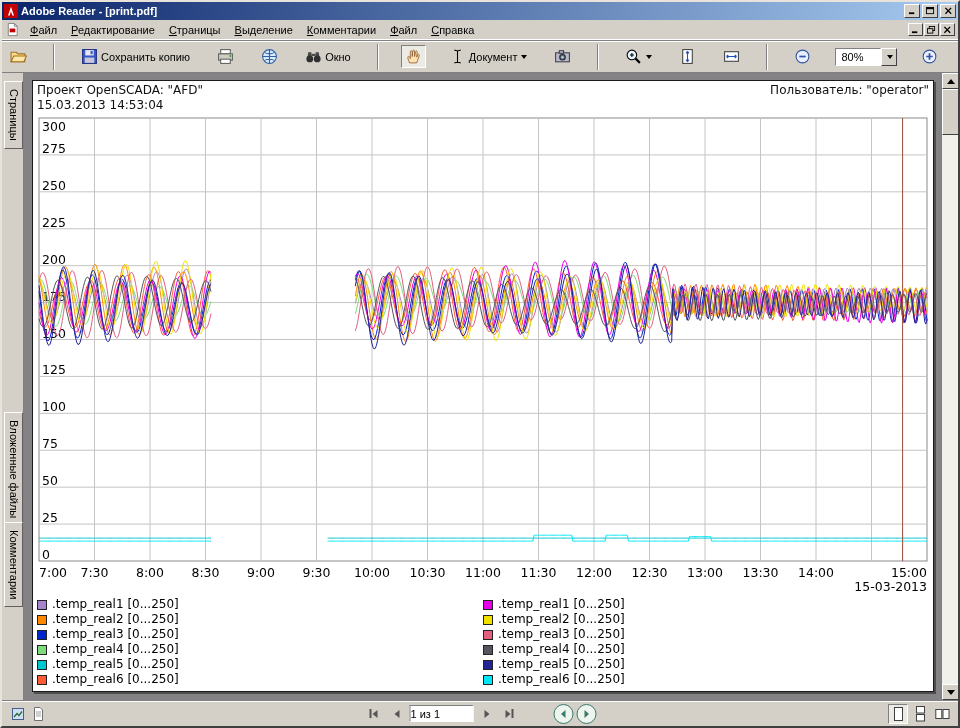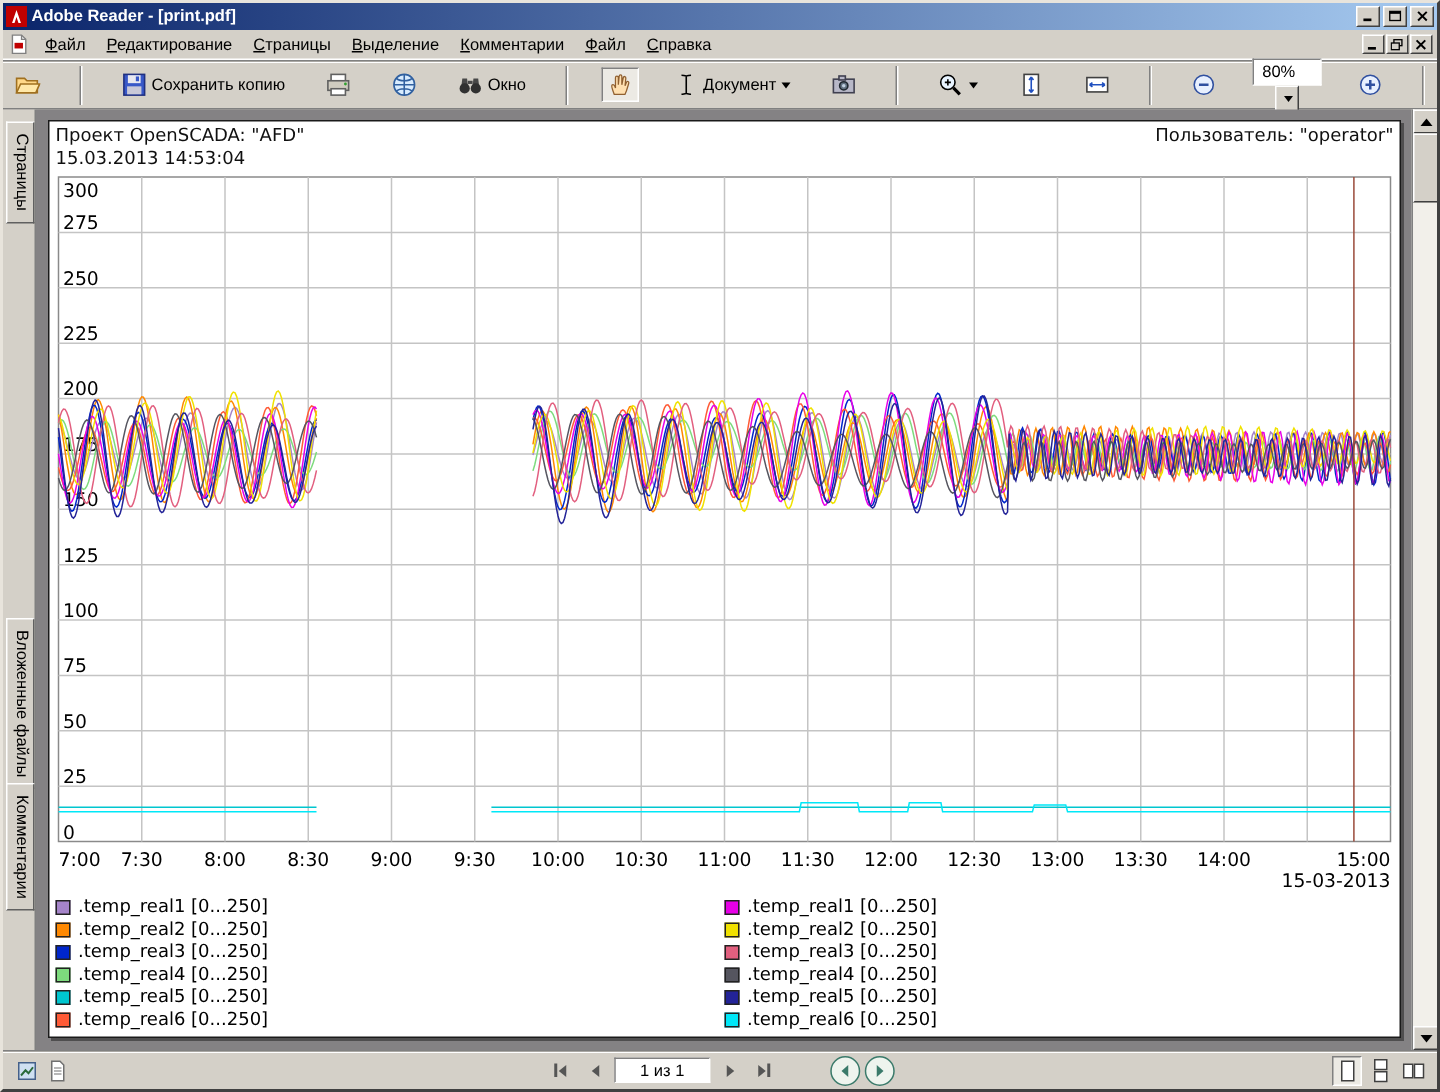--- a/index.html
+++ b/index.html
@@ -30,21 +30,21 @@
   
   .toolbar { height:33px; flex:0 0 33px; display:flex; align-items:center; gap:19px; padding:0 4px;
              background:#d4d0c8; border-top:1px solid #808080; border-bottom:1px solid #808080; box-shadow:inset 0 1px 0 #fff; }
   .tbtn { display:flex; align-items:center; gap:3px; padding:2px 3px; background:transparent;
           border:1px solid transparent; font-size:11px; color:#000; white-space:nowrap; }
   .tbtn.pressed { border-color:#808080 #fff #fff #808080; background:#eceae4; }
   .tbtn svg.i16 { width:17px; height:17px; }
   .tsep { width:2px; height:26px; border-left:1px solid #808080; border-right:1px solid #fff; margin:0 3px; }
   .darr { width:0; height:0; border-left:3px solid transparent; border-right:3px solid transparent;
           border-top:4px solid #000; margin-left:1px; }
-  .zoombox { display:flex; align-items:center; margin:0 1px;flex-direction:column; }
+  .zoombox { display:flex; margin:0 1px; }
   .zval { width:46px; height:18px; background:#fff; border:1px solid; border-color:#808080 #fff #fff #808080;
           font-size:11px; display:flex; align-items:center; padding-left:5px; }
   .zarrow { width:16px; height:18px; background:#d4d0c8; border:1px solid; border-color:#fff #404040 #404040 #fff;
             display:flex; align-items:center; justify-content:center; }
   .ylogo { color:#c00; font-weight:bold; font-size:12px; }
 
   
   .content { flex:1; display:flex; min-height:0; background:#848284; position:relative; }
   .tabstrip { width:22px; flex:0 0 22px; background:#d4d0c8; position:relative; border-right:1px solid #808080; }
   .vtab { position:absolute; left:2px; width:19px; background:#d4d0c8;
@@ -74,21 +74,21 @@
 
   
   .statusbar { height:26px; flex:0 0 26px; background:#d4d0c8; border-top:1px solid #808080; box-shadow:inset 0 1px 0 #fff;
                display:flex; align-items:center; padding:0 6px; position:relative; }
   .sb-icon { width:20px; height:18px; display:flex; align-items:center; justify-content:center; background:transparent; border:none; }
   .sb-icon svg { width:16px; height:16px; }
   .nav-center { position:absolute; left:50%; transform:translateX(-50%); display:flex; align-items:center; gap:3px; }
   .nbtn { width:20px; height:18px; display:flex; align-items:center; justify-content:center; gap:1px; background:transparent; border:none; }
   .navbar { width:2px; height:9px; background:#555; }
   .pagebox { width:64px; height:17px; background:#fff; border:1px solid; border-color:#808080 #fff #fff #808080;
-             font-size:11px; display:flex; align-items:center; justify-content:center; font-family:"Liberation Sans",sans-serif; }
+             font-size:11px; display:flex; align-items:center; font-family:"Liberation Sans",sans-serif; }
   .roundbtn { width:20px; height:20px; border-radius:50%; border:1px solid #3a7a6a; background:#eef4ee;
               display:flex; align-items:center; justify-content:center; padding:0; }
   .navgap { width:28px; }
   .sb-right { margin-left:auto; display:flex; gap:2px; }
   .lay { width:20px; height:20px; background:transparent; border:1px solid transparent; display:flex; align-items:center; justify-content:center; padding:0; }
   .lay.pressed { border-color:#808080 #fff #fff #808080; background:#eceae4; }
   .lay svg { width:15px; height:16px; }
 </style>
 </head>
 <body>

